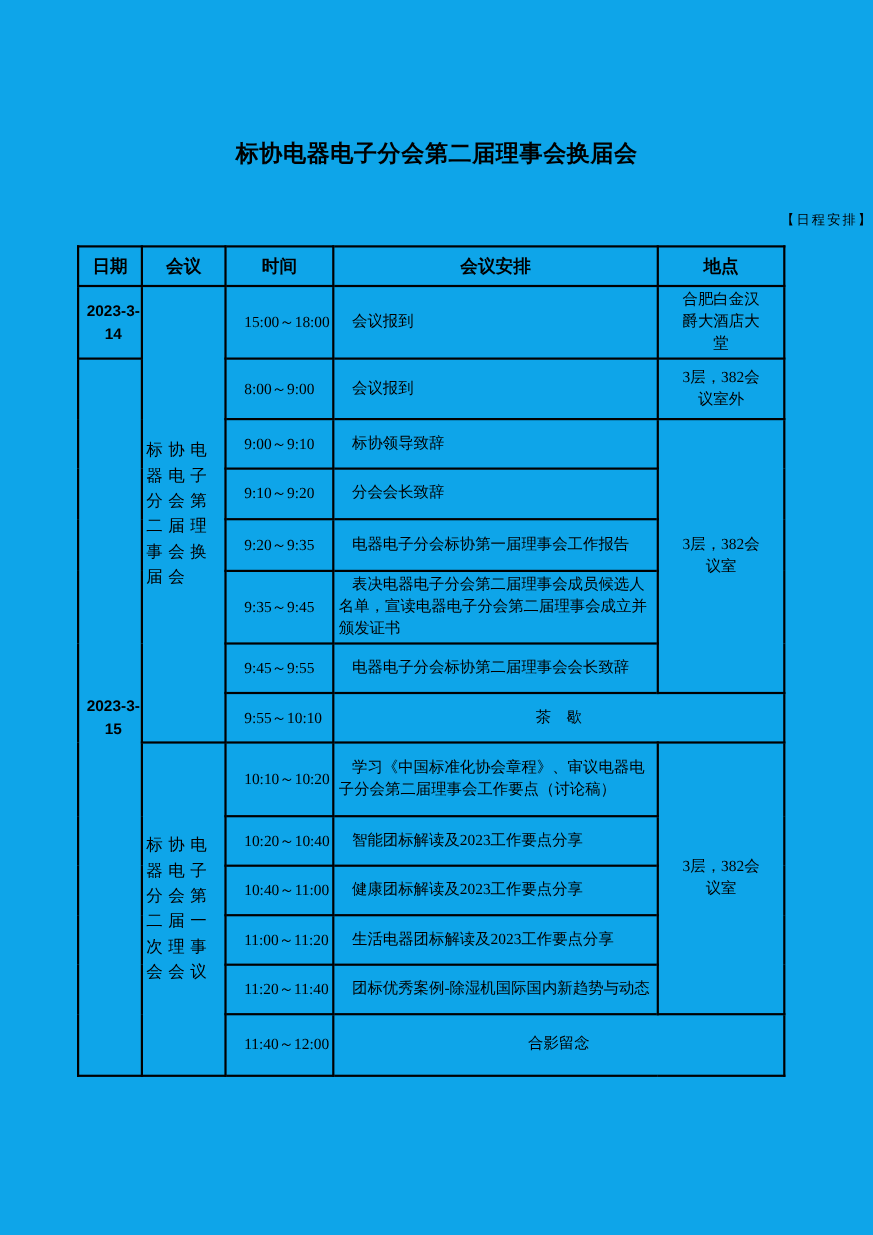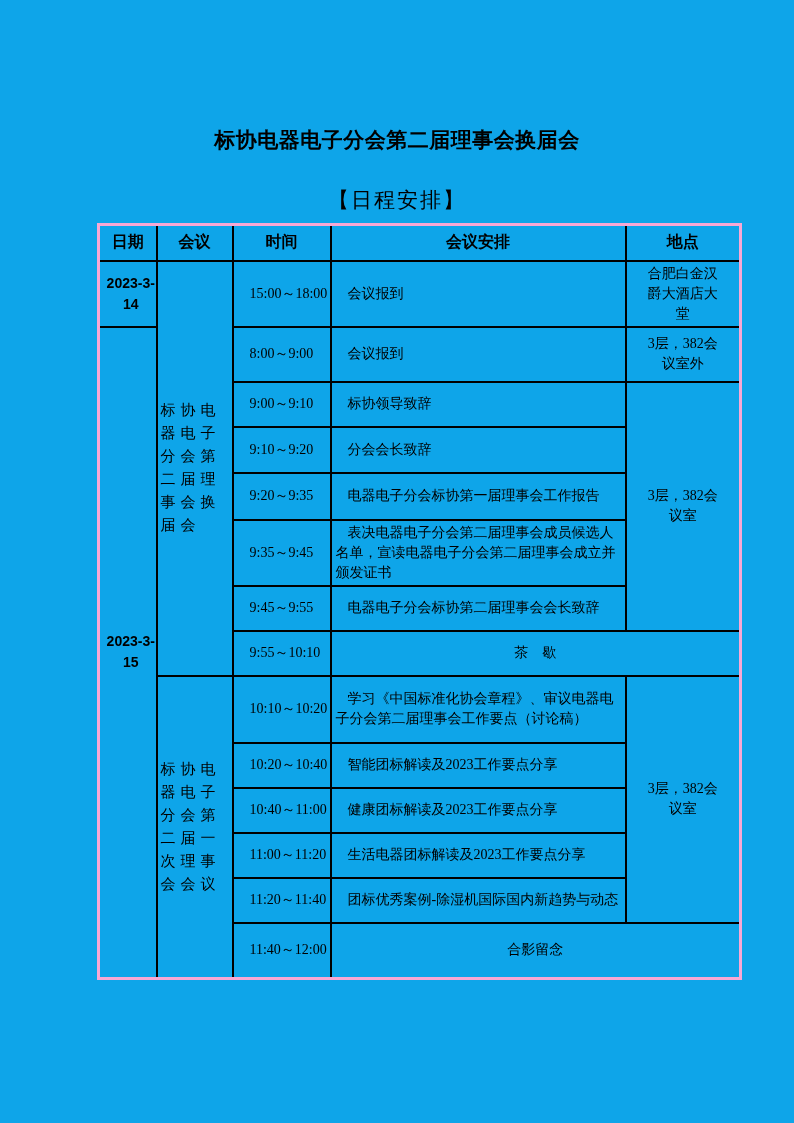--- a/index.html
+++ b/index.html
@@ -21,41 +21,41 @@
   .doc-title {
     text-align: center;
     font-family: "Liberation Sans", sans-serif;
     font-weight: bold;
     font-size: 21px;
     line-height: 28px;
     letter-spacing: 0.5px;
   }
   .schedule-heading {
     margin-top: 36px;
-    text-align: center;
-    font-size: 21px;
+    text-align: right;
+    font-size: 12px;
     line-height: 20px;
     letter-spacing: 2px;
   }
   .date-line {
     margin-top: 10px;
     text-align: right;
     padding-right: 134px;
     font-family: "Liberation Sans", sans-serif;
     font-weight: bold;
     font-size: 16px;
     line-height: 20px;
   }
   table.schedule {
     border-collapse: collapse;
     table-layout: fixed;
     width: 642px;
-    margin-left: 97px;
+    margin-left: 70px;
     margin-top: 13px;
-    border: 3px solid #f9a8d4;
+    border: 1px solid #f9a8d4;
   }
   table.schedule th,
   table.schedule td {
     border: 2px solid #000;
     box-sizing: border-box;
     vertical-align: middle;
     overflow: hidden;
   }
   th.hdr {
     font-family: "Liberation Sans", sans-serif;

